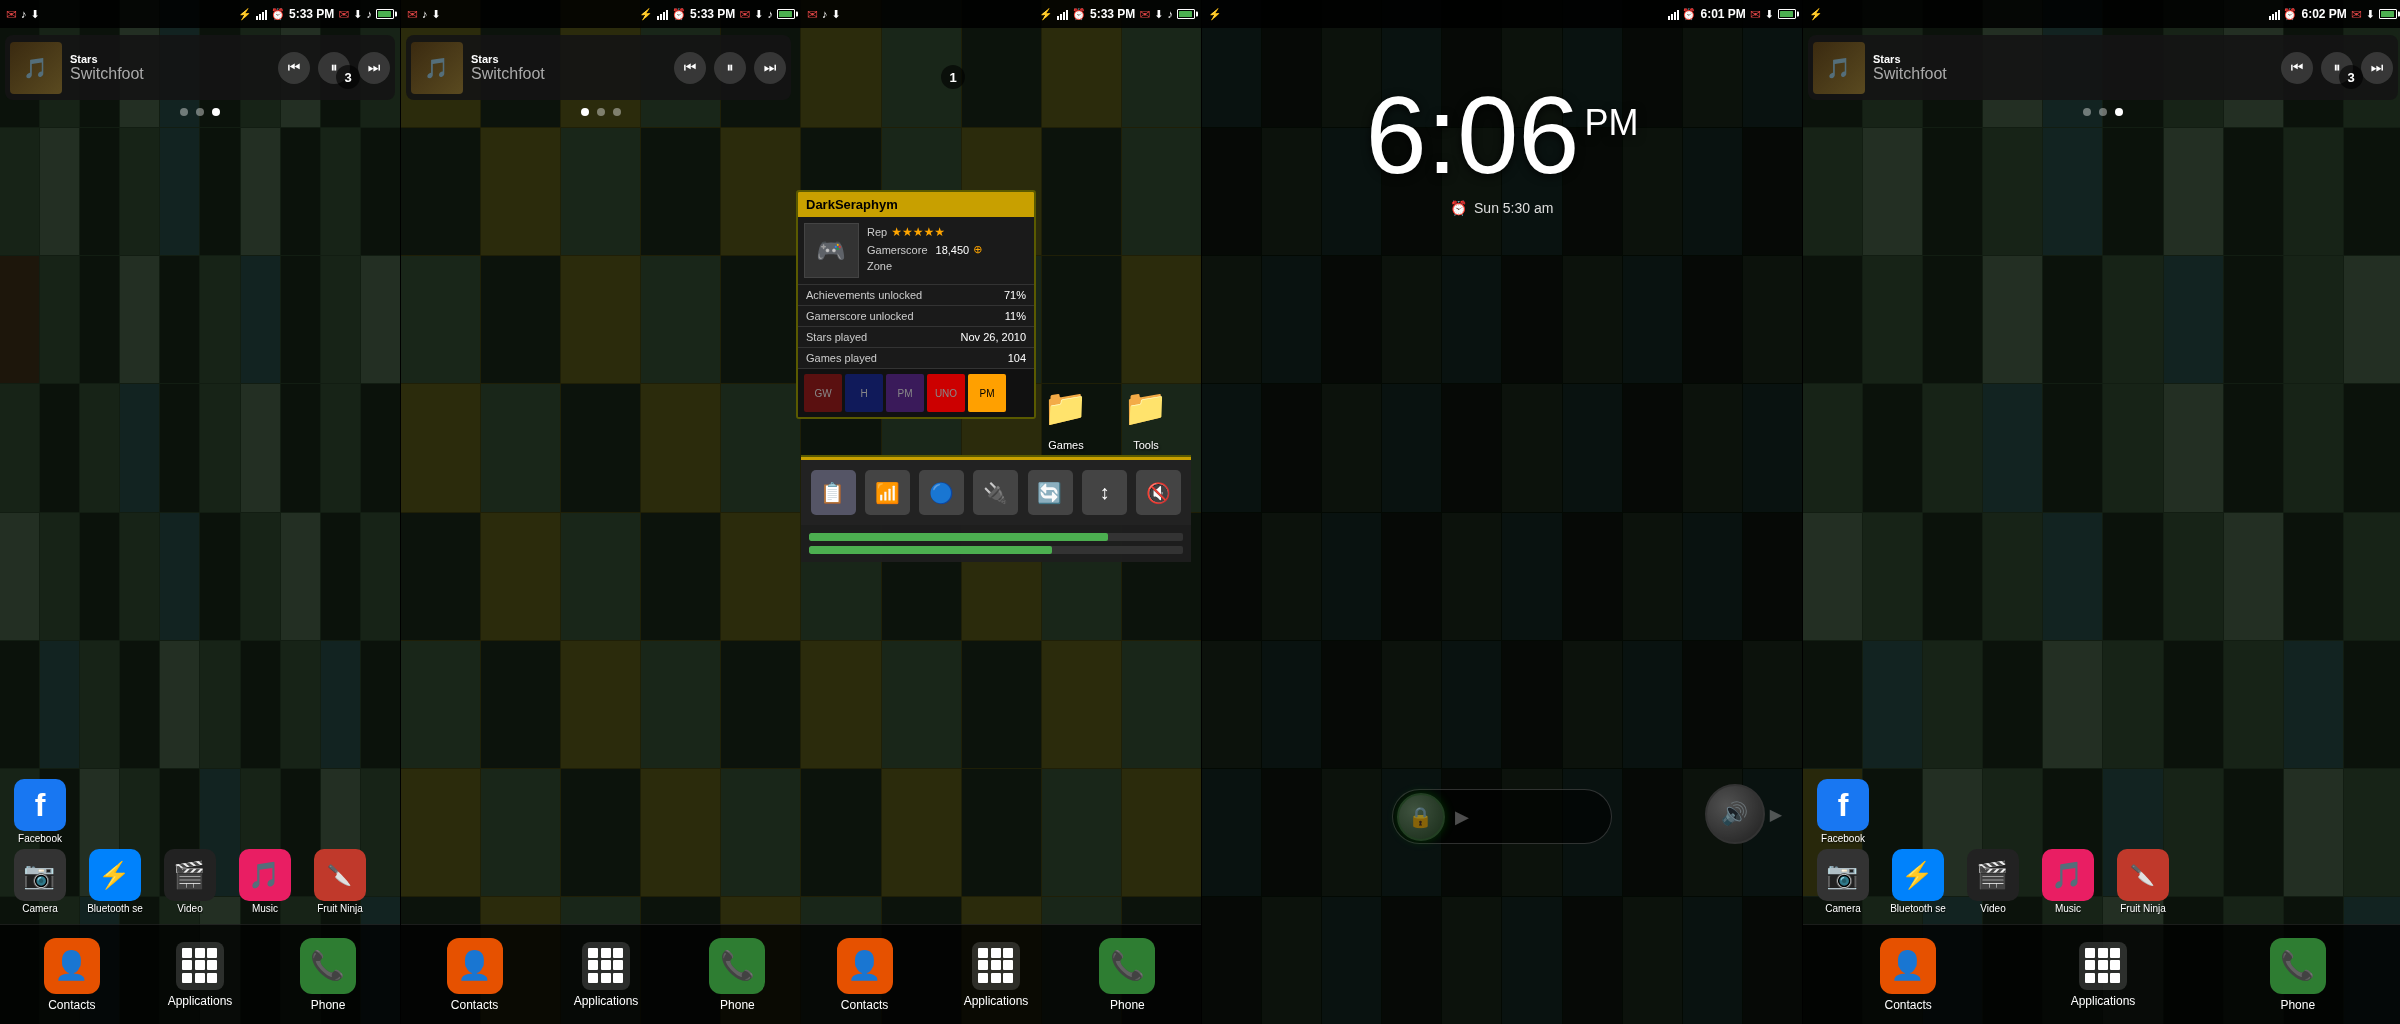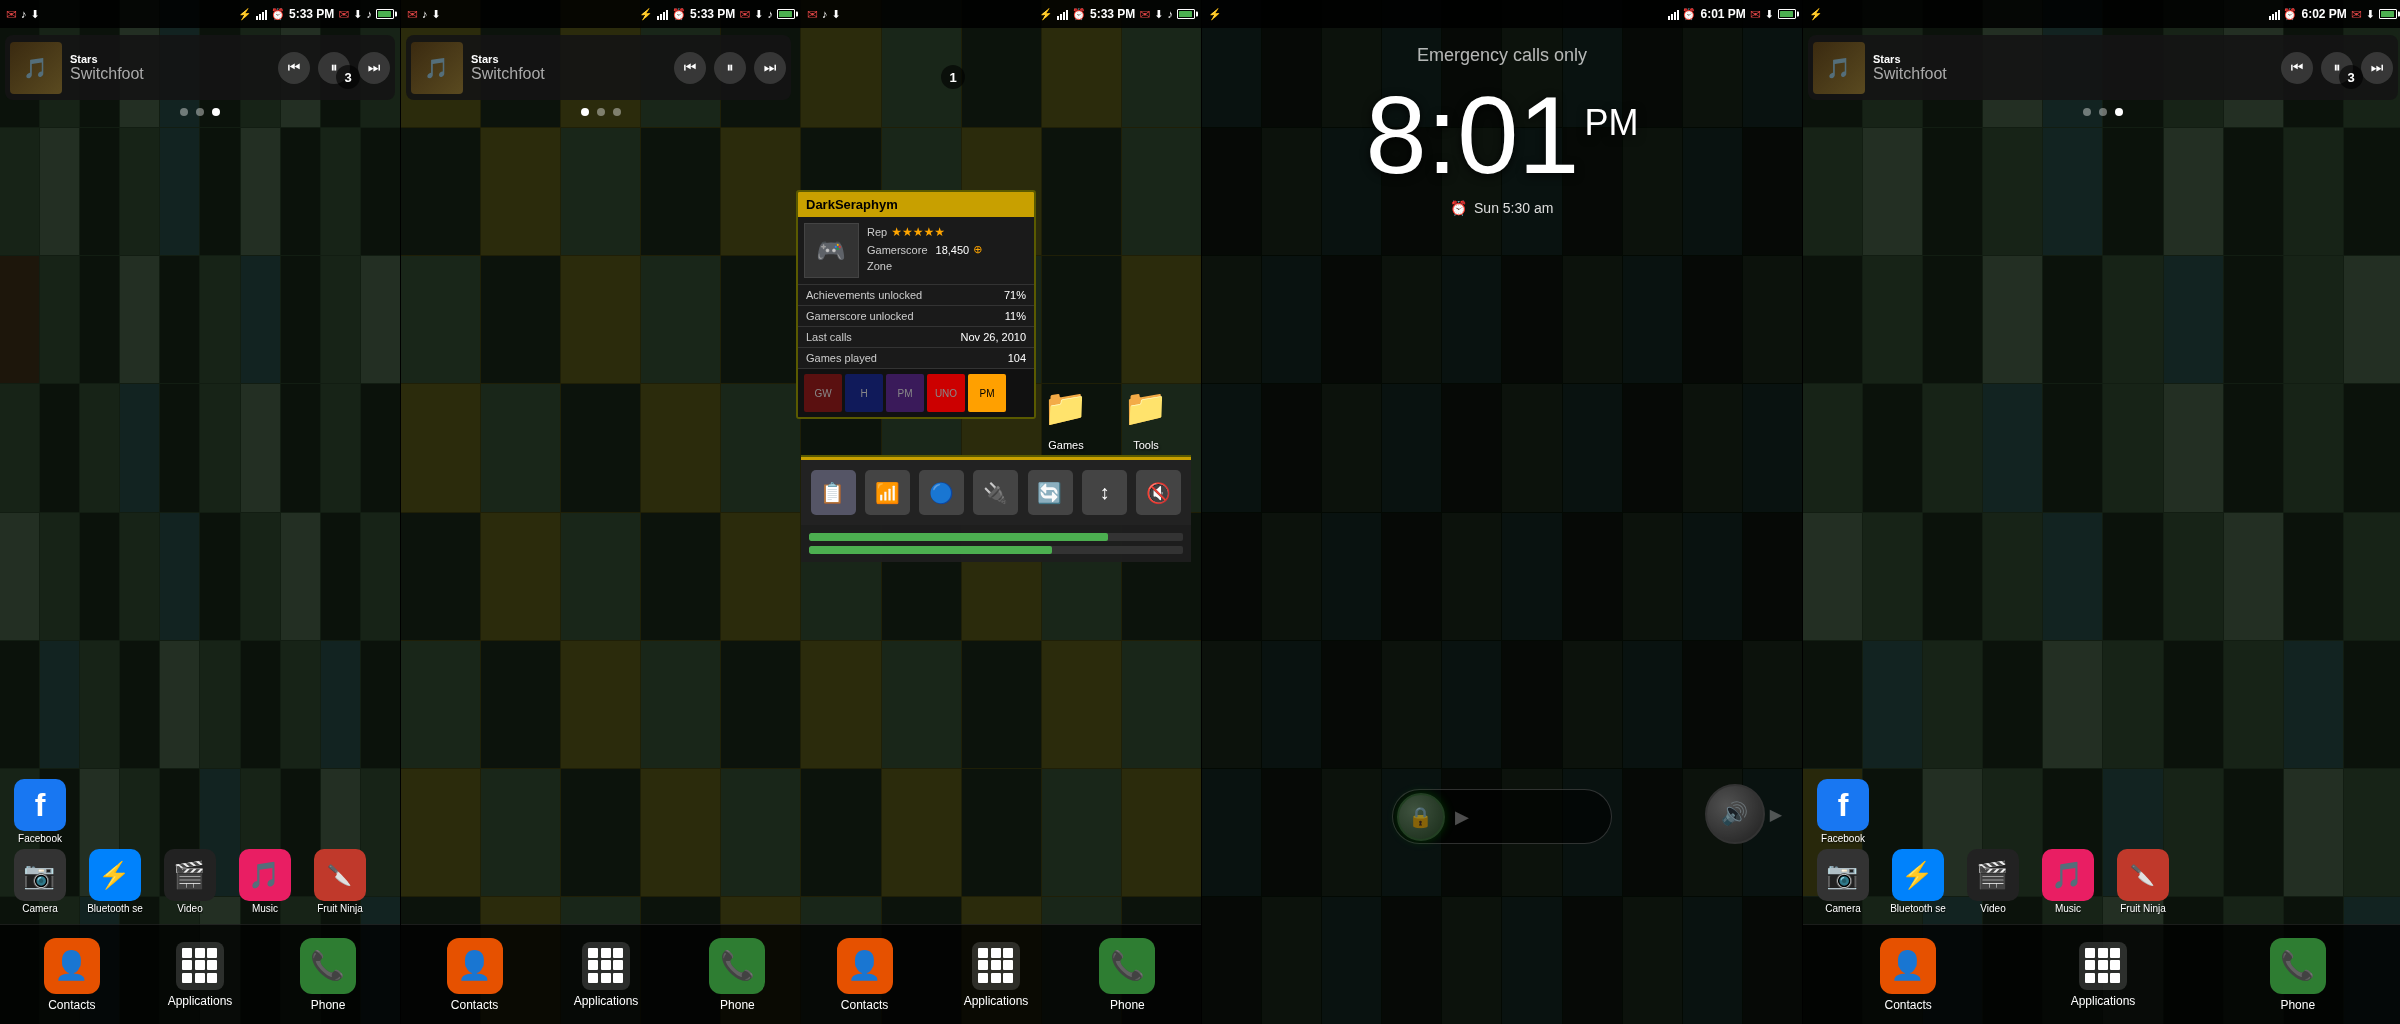--- a/index.html
+++ b/index.html
@@ -1039,21 +1039,21 @@
     <div class="xbox-stats">
       <div class="xbox-stat-row">
         <span>Achievements unlocked</span>
         <span class="xbox-stat-val">71%</span>
       </div>
       <div class="xbox-stat-row">
         <span>Gamerscore unlocked</span>
         <span class="xbox-stat-val">11%</span>
       </div>
       <div class="xbox-stat-row">
-        <span>Last calls</span>
+        <span>Stars played</span>
         <span class="xbox-stat-val">Nov 26, 2010</span>
       </div>
       <div class="xbox-stat-row">
         <span>Games played</span>
         <span class="xbox-stat-val">104</span>
       </div>
     </div>
     <div class="xbox-games-row">
       <div class="xbox-game-thumb" style="background:#5a1010">GW</div>
       <div class="xbox-game-thumb" style="background:#101a5a">H</div>
@@ -1245,26 +1245,25 @@
       <span>⏰</span>
       <span style="font-weight:bold;font-size:12px">6:01 PM</span>
       <span style="font-size:13px;color:#d44">✉</span>
       <span>⬇</span>
       <div class="battery-icon">
         <div class="battery-fill" style="width:80%"></div>
       </div>
     </div>
   </div>
 
-  <div class="emergency-text">Emergency calls only</div>
 
   <div class="lock-screen">
     <div class="lock-time">
       <div style="font-size:110px;font-weight:200;color:#fff;line-height:1;text-shadow:0 2px 10px rgba(0,0,0,0.8);text-align:center;">
-        <span>8:01</span><span style="font-size:36px;vertical-align:super;margin-left:5px;">PM</span>
+        <span>6:06</span><span style="font-size:36px;vertical-align:super;margin-left:5px;">PM</span>
       </div>
       <div class="lock-alarm">
         <span>⏰</span>
         <span>Sun 5:30 am</span>
       </div>
     </div>
   </div>
 
   <div class="lock-slider-area">
     <div class="lock-slider">

